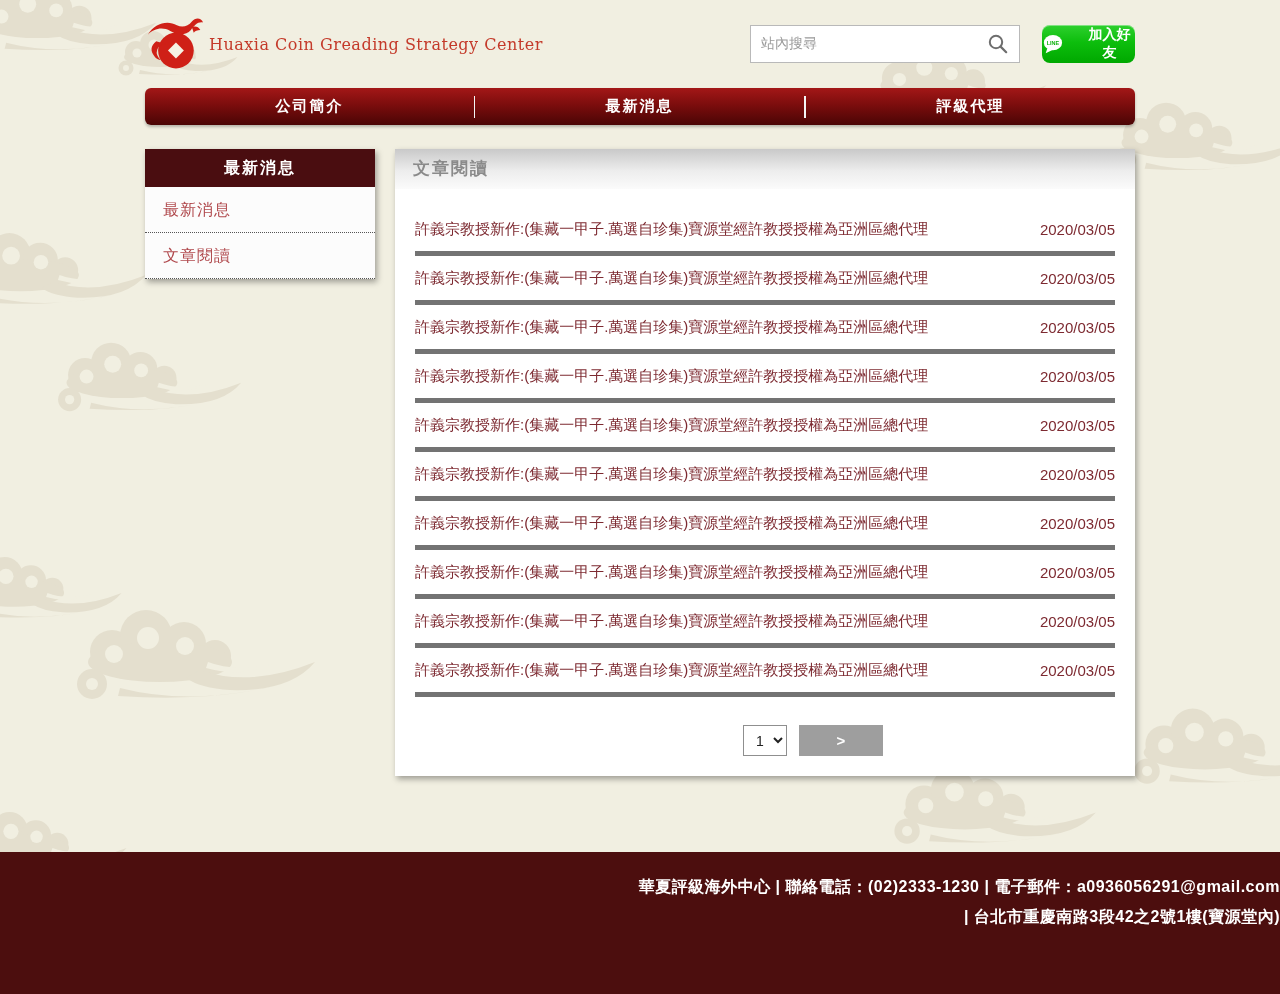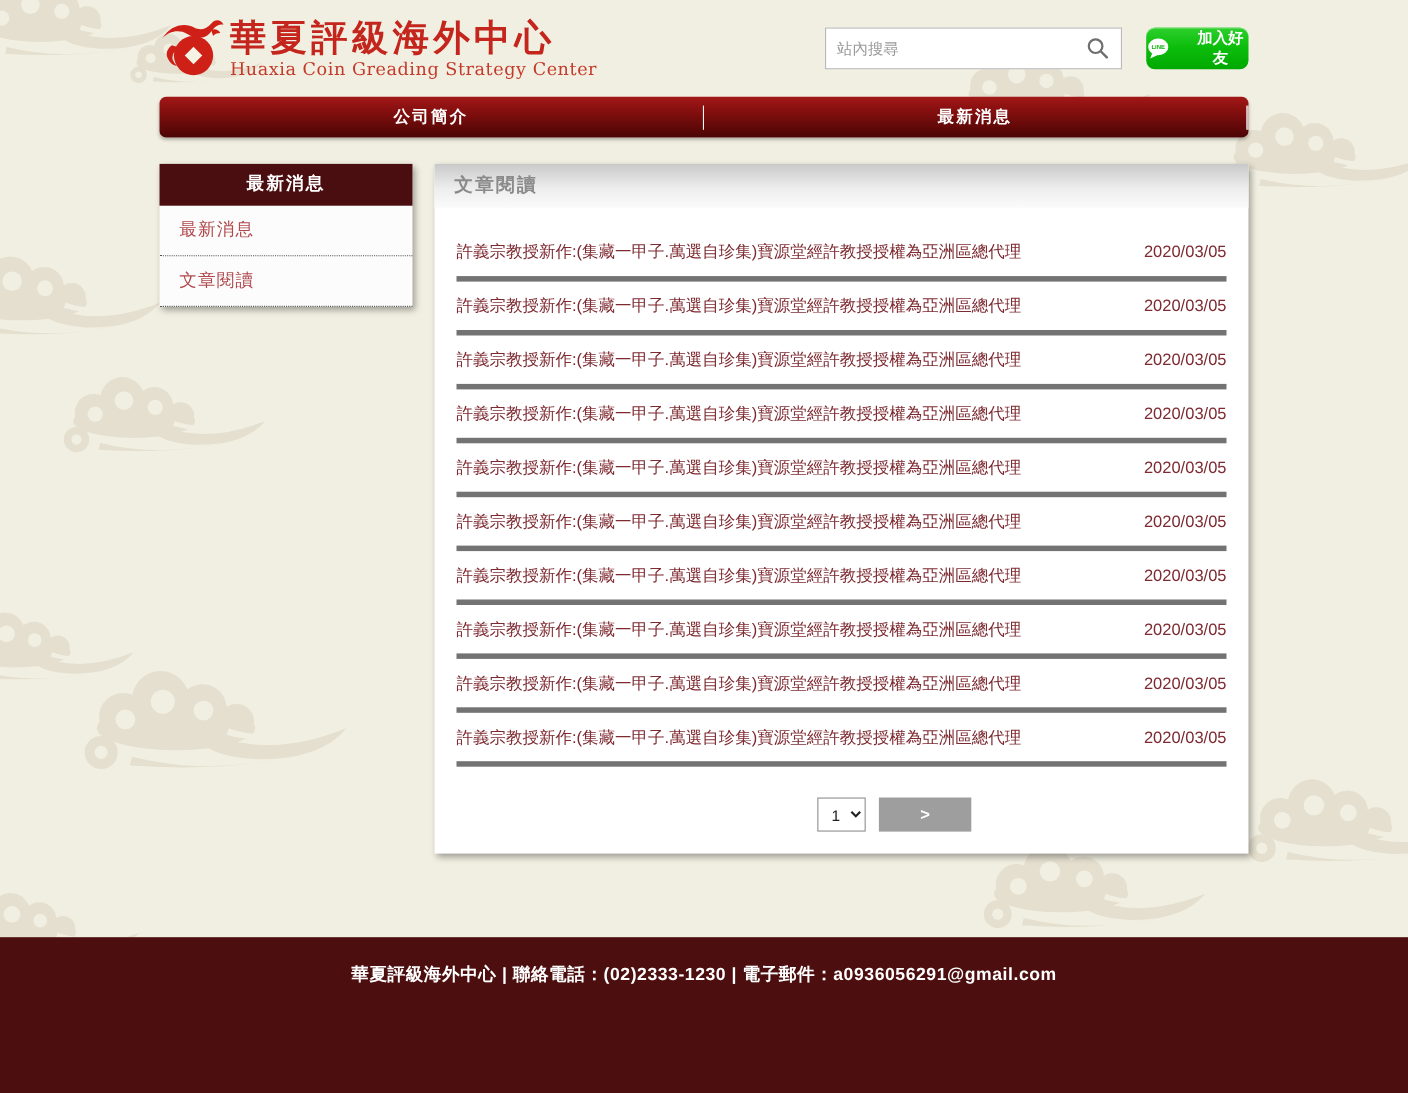--- a/index.html
+++ b/index.html
@@ -25,21 +25,21 @@
   .logo-sub {
     font-family:"DejaVu Serif", serif;
     font-size:16px; color:#c43a2a; margin-top:1px; letter-spacing:0.5px;
   }
   .search-box {
     margin-left:auto; width:270px; height:38px; background:#ffffff;
     border:1px solid #b9b9b9; display:flex; align-items:center; padding:0 10px;
   }
   .search-box input {
     border:none; outline:none; flex:1; font-size:14px; color:#be185d;
-    font-family:Liberation Sans, sans-serif; background:transparent;
+    font-family:Liberation Mono, monospace; background:transparent;
   }
   .search-box input::placeholder { color:#9a9a9a; }
   .search-icon-btn { width:22px; height:22px; cursor:pointer; flex:0 0 auto; }
   .line-btn {
     margin-left:22px; width:93px; height:38px; border-radius:8px; border:none; cursor:pointer;
     background:linear-gradient(180deg,#2ed02e 0%, #0dbe0d 45%, #00a800 100%);
     color:#fff; font-weight:bold; font-size:14px;
     display:flex; align-items:center; justify-content:center; gap:20px;
     box-shadow:inset 0 1px 0 rgba(255,255,255,.4);
     font-family:"Liberation Sans", sans-serif;
@@ -96,21 +96,21 @@
   .page-next {
     position:absolute; left:calc(50% + 34px); top:0;
     width:84px; height:31px; background:#9e9e9e; border:none; color:#fff;
     font-size:15px; font-weight:bold; cursor:pointer;
     font-family:"Liberation Sans", sans-serif;
   }
 
   
   .footer {
     position:relative; z-index:3; margin-top:76px; height:143px; width:1280px;
-    background:#4c0e0e; color:#fff; text-align:center; padding-top:20px; font-weight:bold;
+    background:#4c0e0e; color:#fff; text-align:right; padding-top:20px; font-weight:bold;
   }
   .footer-line { font-size:16px; line-height:30px; letter-spacing:0.5px; }
   .copyright { font-size:16px; margin-top:17px; letter-spacing:0.5px; }
 </style>
 </head>
 <body>
 
 <svg width="0" height="0" style="position:absolute">
   <defs>
     <g id="cloud-sym">
@@ -174,21 +174,20 @@
   <div class="header">
     <div class="logo">
       <svg class="logo-icon" viewBox="0 0 64 64">
         <circle cx="33" cy="39" r="19" fill="#cf2017"></circle>
         <rect x="27" y="33" width="12" height="12" transform="rotate(45 33 39)" fill="#f6f2e4"></rect>
         <path d="M3 22 C10 10, 24 6, 34 12 C40 15, 46 13, 50 8 C54 3, 60 4, 62 9 C56 8, 53 12, 49 17 C43 24, 33 22, 27 18 C18 13, 9 16, 3 22 Z" fill="#cf2017"></path>
         <path d="M12 29 q-9 7 -2 16 q3 4 7 4 q-6 -5 -4 -11 q2 -6 9 -6 z" fill="#cf2017"></path>
         <path d="M50 14 q6 -2 9 3 q-5 0 -7 3 z" fill="#cf2017"></path>
       </svg>
       <div class="logo-text">
-        <div class="logo-title">華夏評級海外中心</div>
         <div class="logo-sub">Huaxia Coin Greading Strategy Center</div>
       </div>
     </div>
 
     <div class="search-box">
       <input type="text" placeholder="站內搜尋" style="">
       <svg class="search-icon-btn" viewBox="0 0 22 22">
         <circle cx="9" cy="9" r="6.2" fill="none" stroke="#6e6e6e" stroke-width="2"></circle>
         <line x1="13.6" y1="13.6" x2="19.2" y2="19.2" stroke="#6e6e6e" stroke-width="2.2" stroke-linecap="round"></line>
       </svg>
@@ -203,20 +202,21 @@
       <span>加入好友</span>
     </button>
   </div>
 
   <div class="nav">
     <div class="nav-item">公司簡介</div>
     <div class="nav-divider"></div>
     <div class="nav-item">最新消息</div>
     <div class="nav-divider"></div>
     <div class="nav-divider"></div>
+    <div class="nav-item">評級代理</div>
   </div>
 
   <div class="main">
 
     <div class="sidebar">
       <div class="sidebar-header">最新消息</div>
       <div class="sidebar-item">最新消息</div>
       <div class="sidebar-item">文章閱讀</div>
     </div>
 
@@ -272,13 +272,14 @@
         </select>
         <button class="page-next">&gt;</button>
       </div>
     </div>
 
   </div>
 </div>
 
 <div class="footer">
   <div class="footer-line">華夏評級海外中心 | 聯絡電話：(02)2333-1230 | 電子郵件：a0936056291@gmail.com</div>
+  <div class="footer-line">| 台北市重慶南路3段42之2號1樓(寶源堂內)</div>
 </div>
 
 </body></html>

